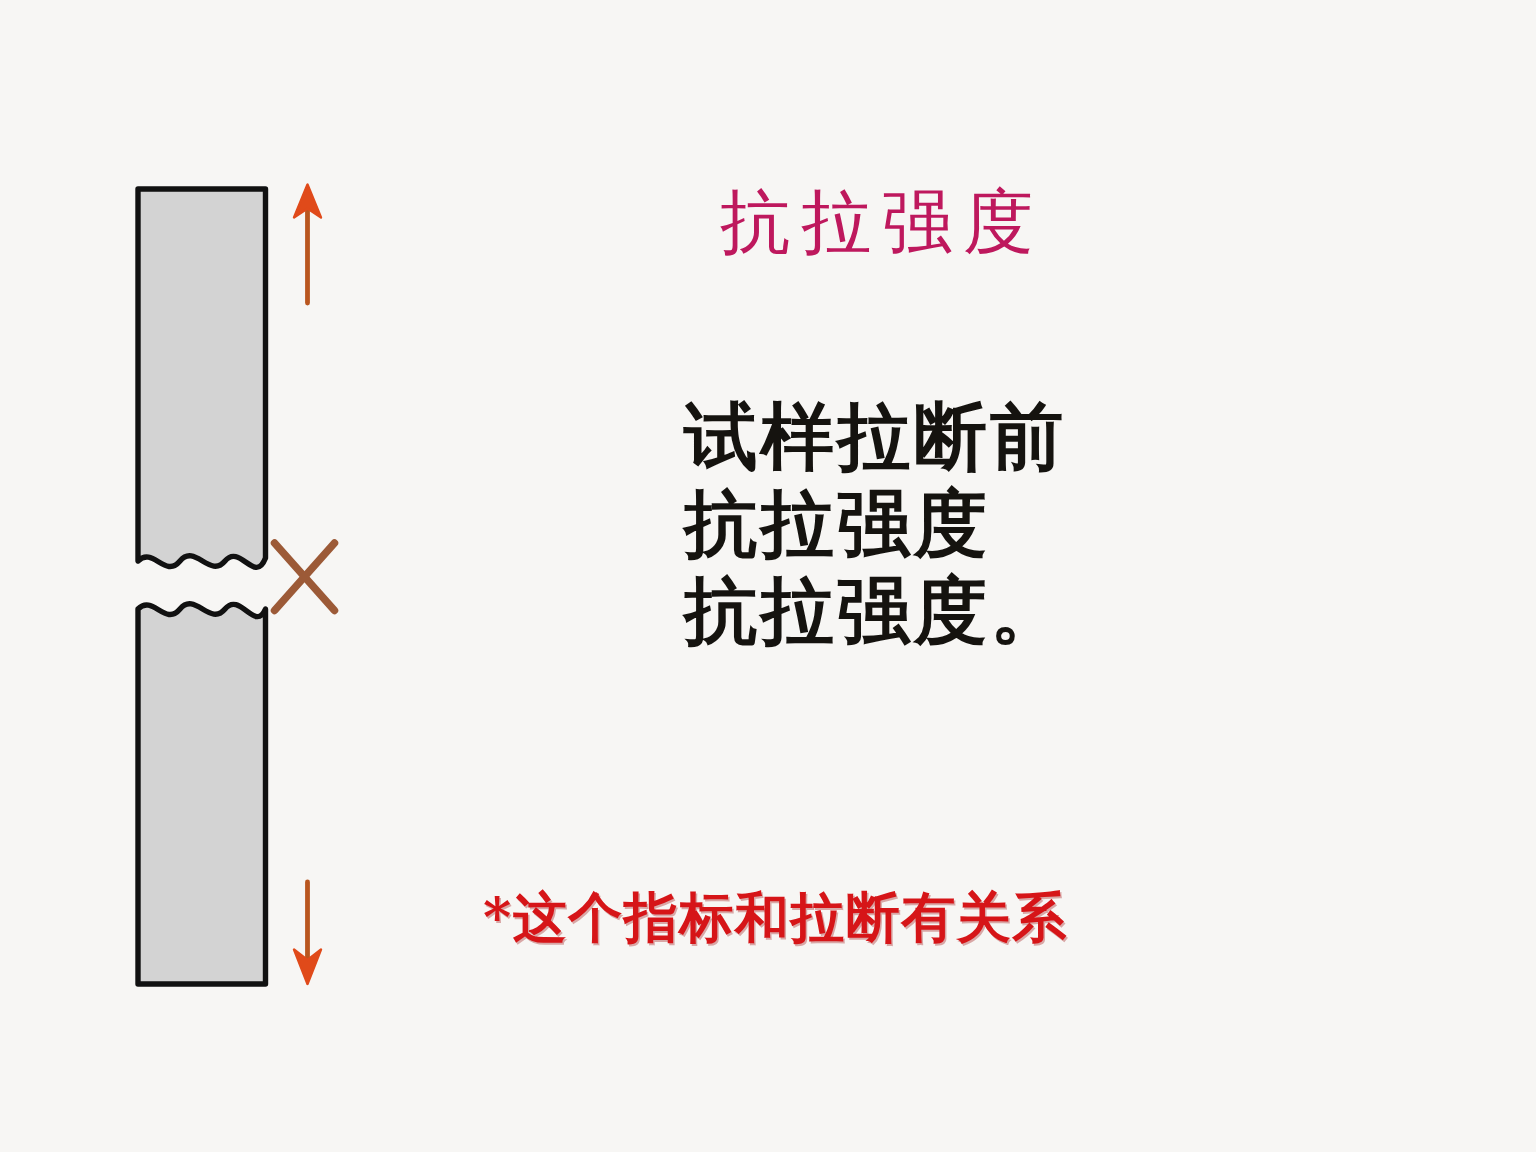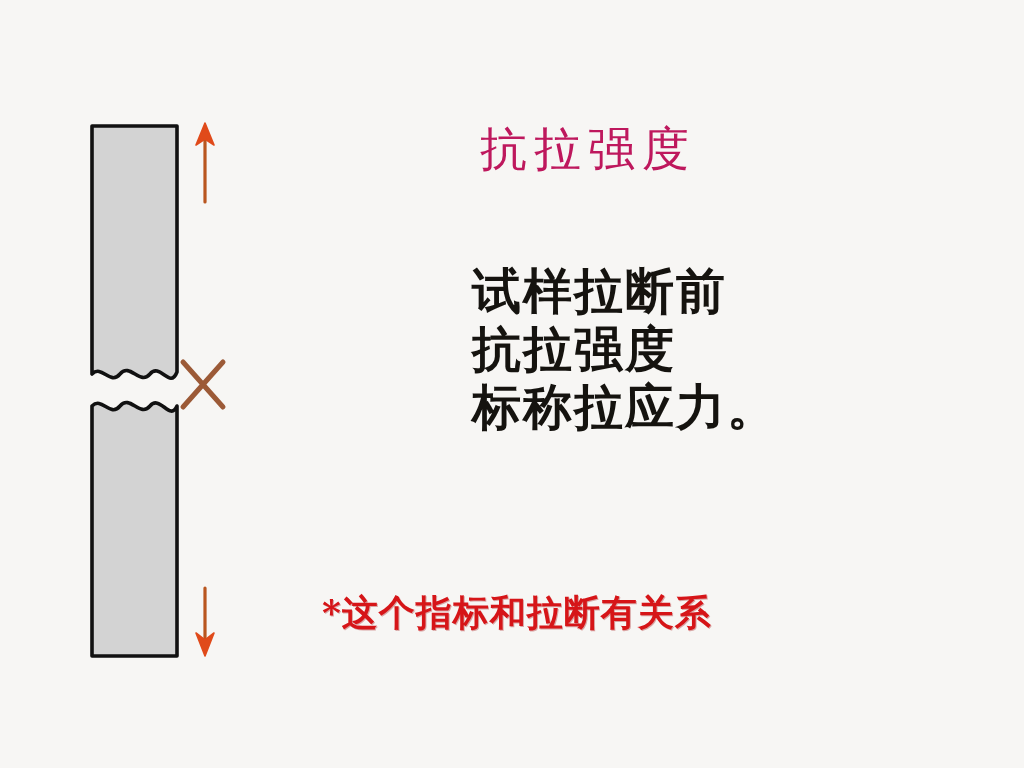--- a/index.html
+++ b/index.html
@@ -59,21 +59,20 @@
     font-size: 49px;
     line-height: 58px;
     font-weight: 700;
     color: #15130f;
     letter-spacing: 2px;
     font-family: "DejaVu Serif", "Liberation Serif", serif;
   }
   .body-text .line {
     white-space: nowrap;
     display: block;
-    margin-left: 16px;
   }
 
   .note {
     position: absolute;
     left: 322px;
     top: 592px;
     width: 620px;
     font-size: 36px;
     line-height: 1.15;
     font-weight: 700;
@@ -128,18 +127,18 @@
       </g>
 
     </svg>
   </div>
 
   <div class="title">抗拉强度</div>
 
   <div class="body-text">
     <span class="line">试样拉断前</span>
     <span class="line">抗拉强度</span>
-    <span class="line">标称拉应力。</span>
+    <span class="line">抗拉强度。</span>
   </div>
 
   <div class="note">*这个指标和拉断有关系</div>
 
 </div>
 
 </body></html>

